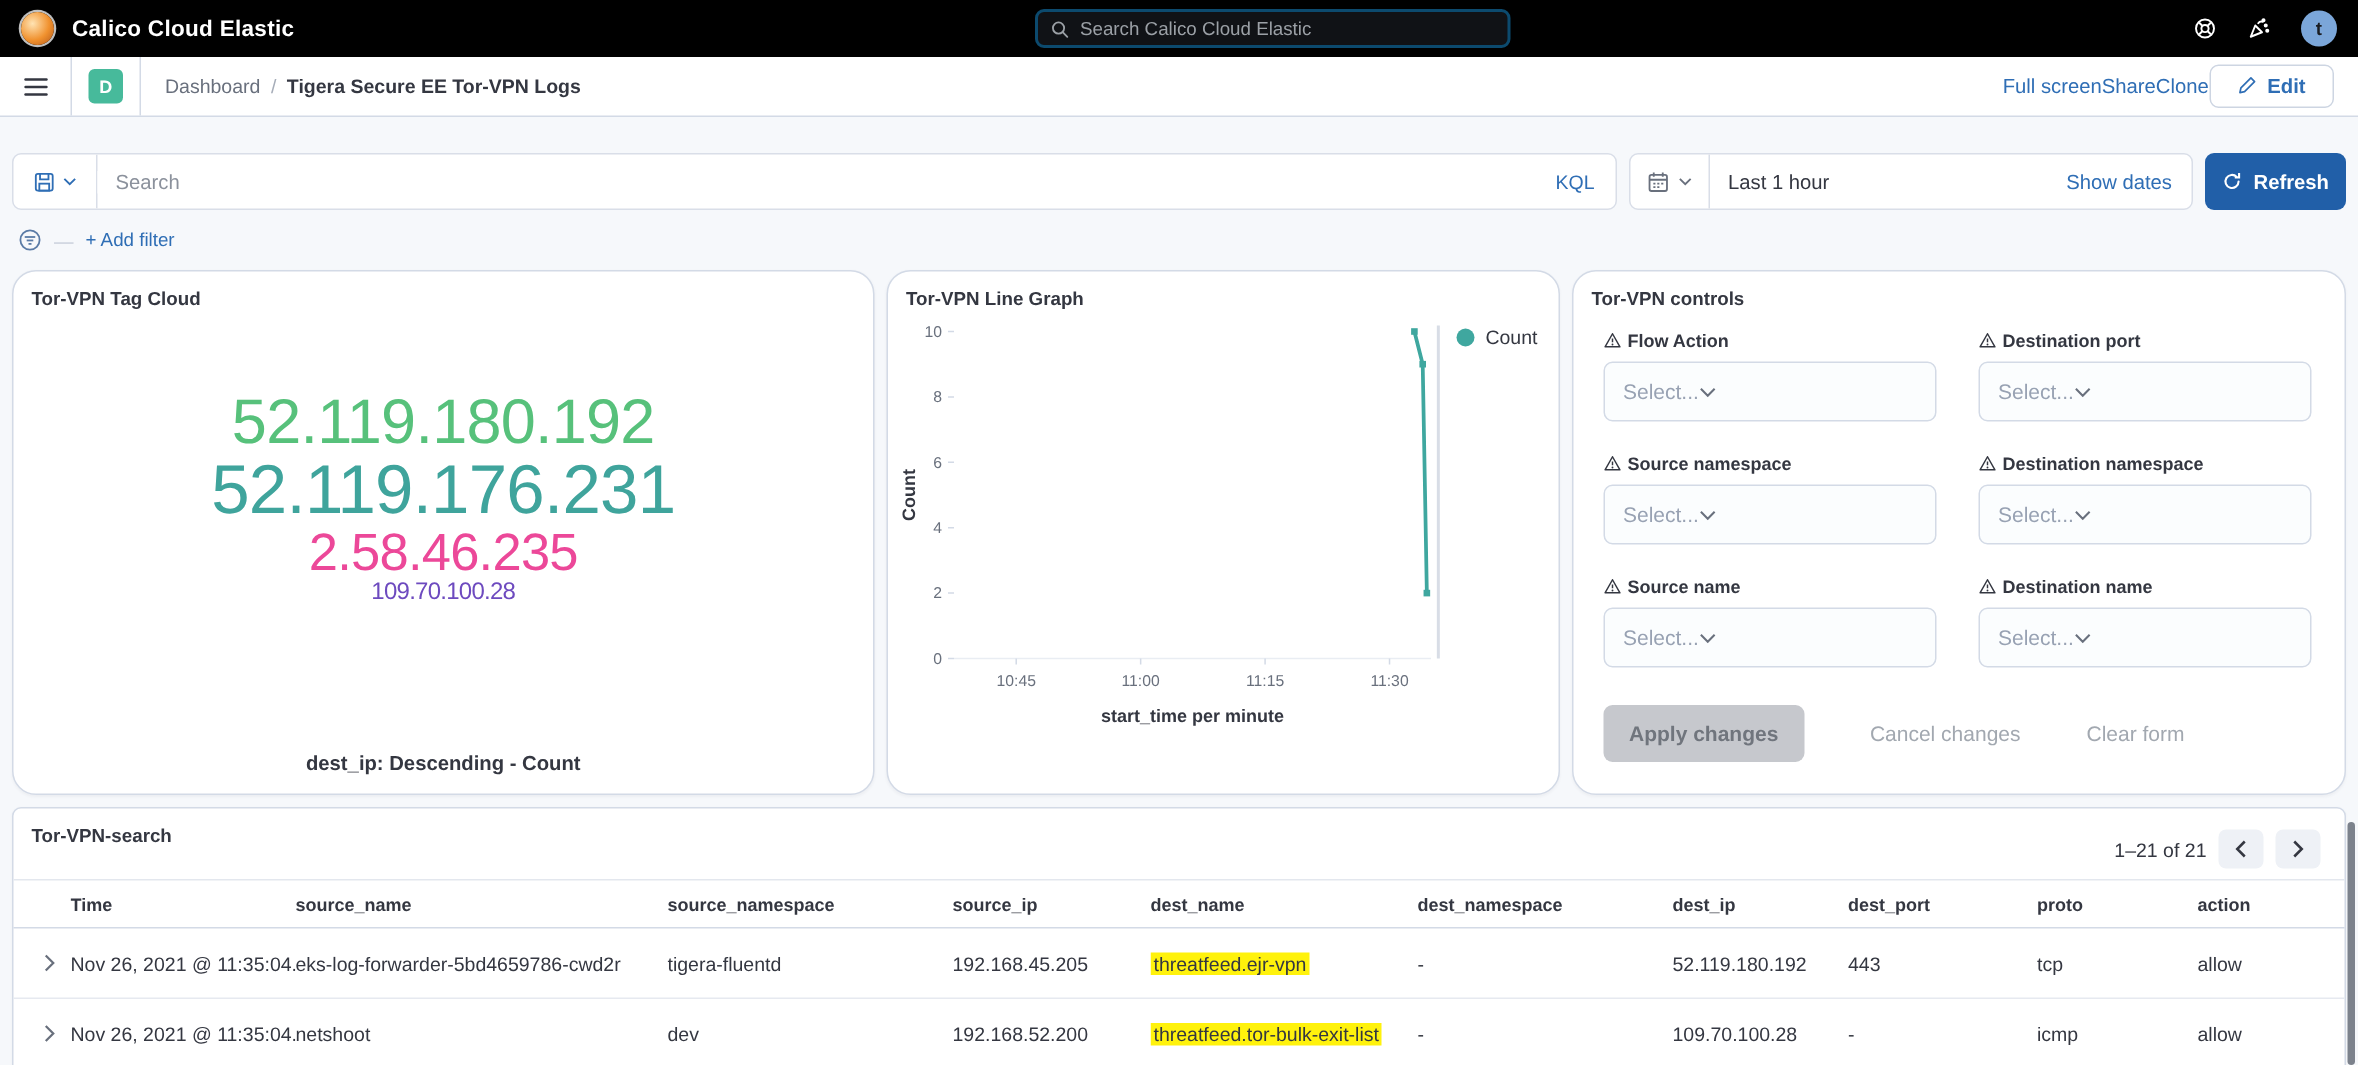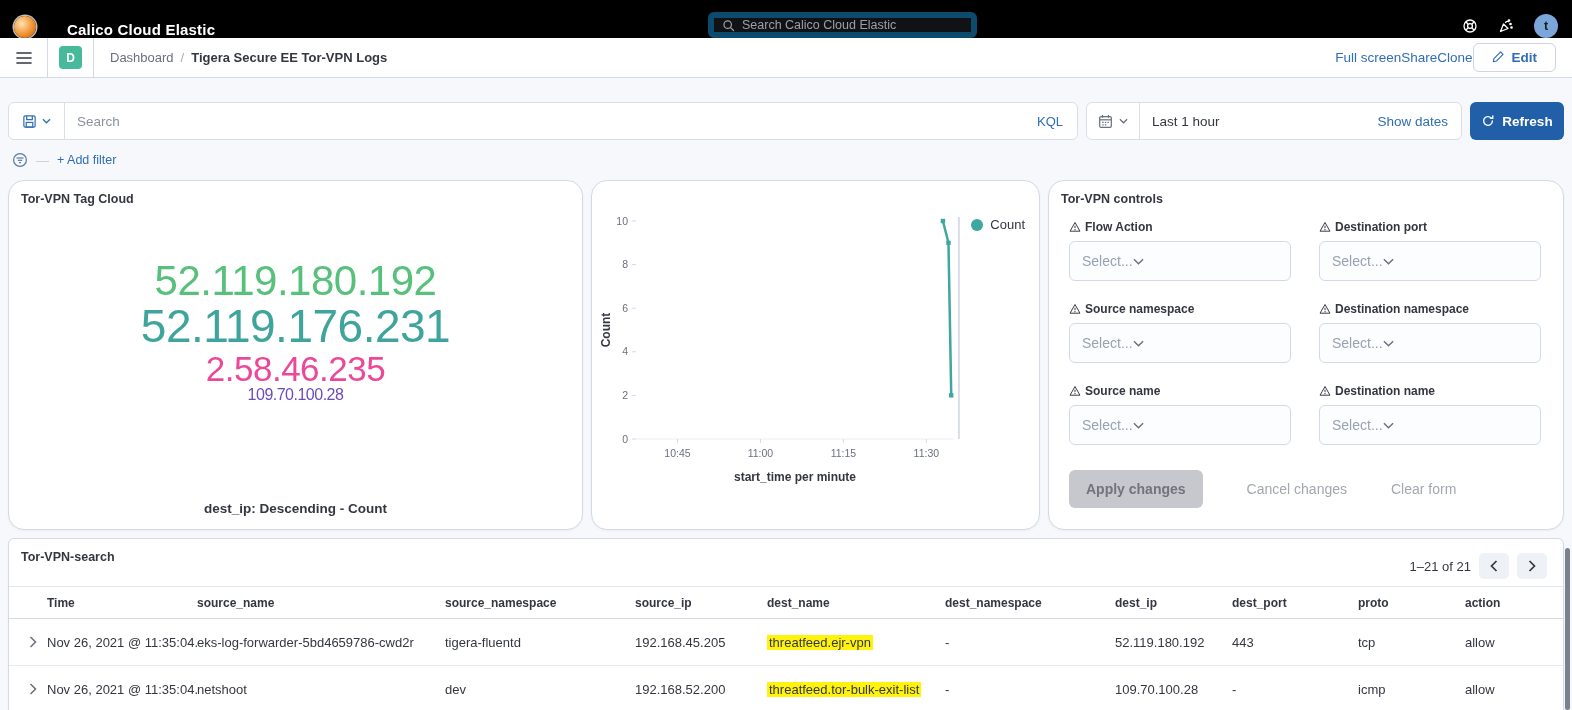--- a/index.html
+++ b/index.html
@@ -1,23 +1,23 @@
 <!DOCTYPE html>
 <html><head>
 <meta charset="utf-8">
 <style>
   * { margin:0; padding:0; box-sizing:border-box; }
   html,body { width:1572px; height:710px; overflow:hidden; }
   body { font-family:"Liberation Sans","DejaVu Sans",sans-serif; font-size:13px; color:#343741; background:#f6f8fb; }
 
   
-  .topbar { height:38px; background:#000; display:flex; align-items:flex-end; padding:0 14px; position:relative;gap:19px; }
+  .topbar { height:38px; background:#000; display:flex; align-items:center; padding:0 14px; position:relative; }
   .logo { width:22px; height:22px; border-radius:50%; background:radial-gradient(circle at 35% 35%, #ffe3b3, #f0912e 55%, #b85c1d 95%); box-shadow:0 0 0 1.5px rgba(255,255,255,.75); }
   .app-title { color:#fff; font-size:15px; font-weight:700; margin-left:12px; letter-spacing:.2px; }
-  .hdr-search { position:absolute; left:708px; width:269px; height:26px; border:6px solid #0c4a6e; border-radius:6px; background:#101216; display:flex; align-items:center; padding:0 8px; color:#9ba0a6; }
+  .hdr-search { position:absolute; left:690px; width:317px; height:26px; border:2px solid #0c4a6e; border-radius:6px; background:#101216; display:flex; align-items:center; padding:0 8px; color:#9ba0a6; }
   .hdr-search svg { flex:none; }
   .hdr-search input { background:transparent; border:none; outline:none; color:#d4d6da; font-size:12.5px; margin-left:7px; width:100%; font-family:inherit; }
   .hdr-search input::placeholder { color:#9ba0a6; }
   .hdr-right { margin-left:auto; display:flex; align-items:center; gap:20px; }
   .hdr-icon { color:#fff; display:flex; align-items:center; cursor:pointer; }
   .avatar { width:24px; height:24px; border-radius:50%; background:#7ba6d9; color:#1a1c21; font-size:12.5px; font-weight:600; display:flex; align-items:center; justify-content:center; }
 
   
   .navbar { height:40px; background:#fff; border-bottom:1px solid #d3dae6; display:flex; align-items:center; }
   .nav-burger { width:48px; height:100%; display:flex; align-items:center; justify-content:center; border-right:1px solid #d3dae6; cursor:pointer; color:#343741; }
@@ -226,20 +226,21 @@
     <div class="tags-box" id="tagcloud">
         <span class="tag-word" style="font-size: 42px; color: rgb(87, 193, 123);">52.119.180.192</span>
         <span class="tag-word" style="font-size: 46px; color: rgb(63, 164, 156);">52.119.176.231</span>
         <span class="tag-word" style="font-size: 35px; color: #ec4899;">2.58.46.235</span>
         <span class="tag-word" style="font-size: 16px; color: rgb(109, 74, 191);">109.70.100.28</span>
       </div>
     <div class="tag-footer">dest_ip: Descending - Count</div>
   </div>
 
   <div class="panel p-line">
+    <div class="panel-title">Tor-VPN Line Graph</div>
     <div class="chart-wrap">
       <svg id="linechart" class="ic" width="370" height="290" viewBox="0 0 370 290">
           <line x1="38" y1="228" x2="356" y2="228" stroke="#e9edf3" stroke-width="1"></line>
           <line x1="34" y1="228" x2="38" y2="228" stroke="#d3dae6" stroke-width="1"></line>
           <text x="30" y="231.5" text-anchor="end" font-size="10.5" fill="#69707d">0</text>
           <line x1="34" y1="184.4" x2="38" y2="184.4" stroke="#d3dae6" stroke-width="1"></line>
           <text x="30" y="187.9" text-anchor="end" font-size="10.5" fill="#69707d">2</text>
           <line x1="34" y1="140.8" x2="38" y2="140.8" stroke="#d3dae6" stroke-width="1"></line>
           <text x="30" y="144.3" text-anchor="end" font-size="10.5" fill="#69707d">4</text>
           <line x1="34" y1="97.20000000000002" x2="38" y2="97.20000000000002" stroke="#d3dae6" stroke-width="1"></line>

